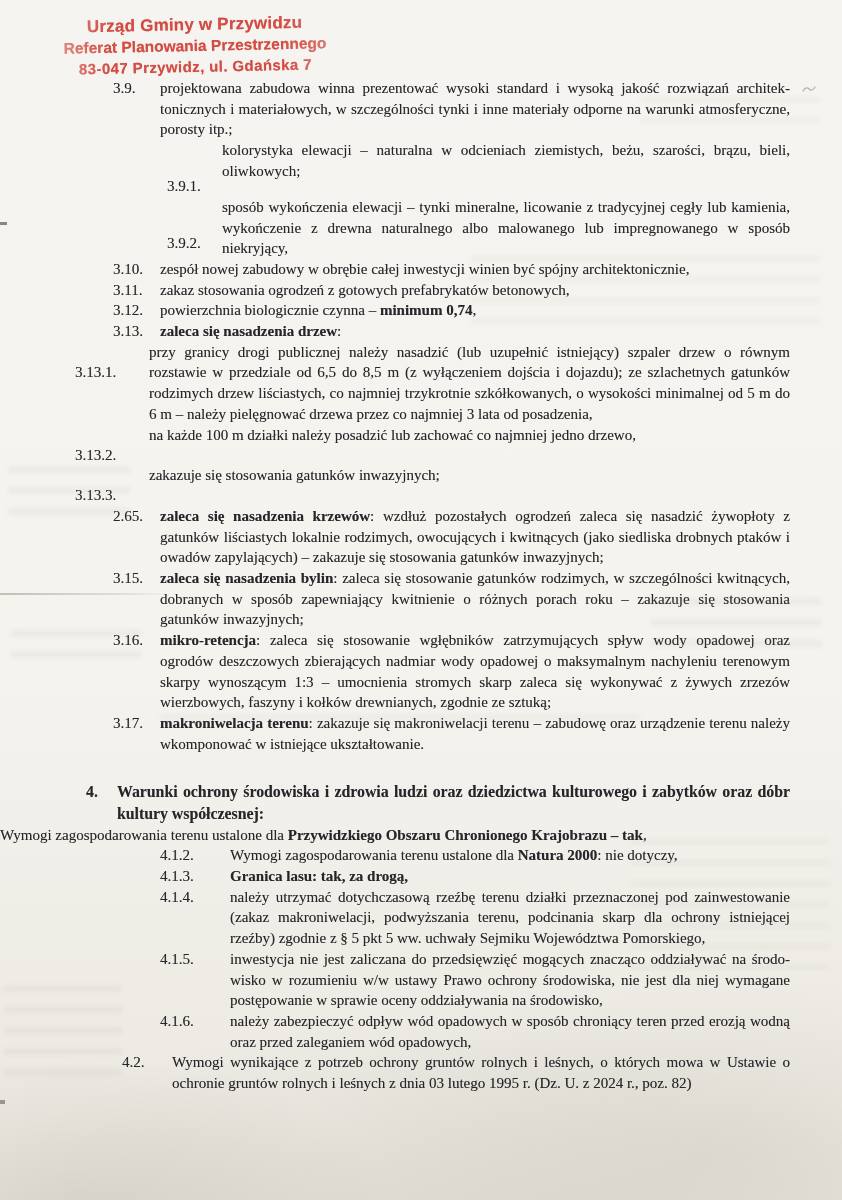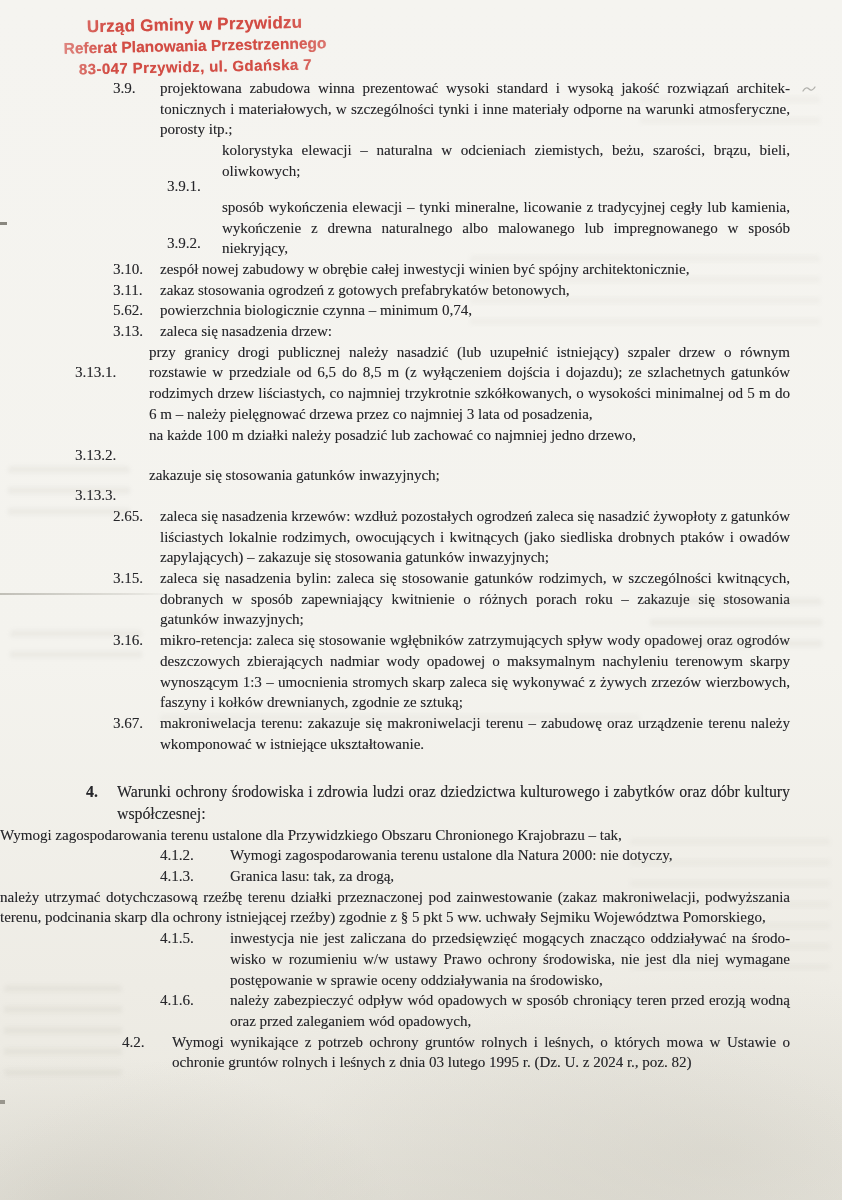--- a/index.html
+++ b/index.html
@@ -27,21 +27,21 @@
   .stamp-l1{font-size:17px;line-height:21px;letter-spacing:.2px;}
   .stamp-l2{font-size:15.5px;line-height:21px;}
   .stamp-l3{font-size:15px;line-height:21px;letter-spacing:.4px;}
 
   
   .doc{position:absolute;left:0;top:78px;width:790px;}
   .item{display:flex;font-size:15px;line-height:20.7px;
         text-shadow:.2px 0 0 rgba(38,38,42,.35);}
   .item .num{flex:none;}
   .item .txt{flex:1;text-align:justify;hyphens:manual;-webkit-hyphens:manual;}
-  b{font-weight:normal;}
+  b{font-weight:bold;}
 
   .lv-h1{font-size:15.8px;line-height:21.6px;}
   .lv-h1  .num{width:31px;padding-left:86px;box-sizing:content-box;font-weight:bold;}
   .lv-n1  .num{width:47px;padding-left:113px;box-sizing:content-box;}
   .lv-n1b .num{width:50px;padding-left:122px;box-sizing:content-box;}
   .lv-n2  .num{width:55px;padding-left:167px;box-sizing:content-box;margin-top:36px;}
   .lv-n2w .num{width:74px;padding-left:75px;box-sizing:content-box;margin-top:20px;}
   .lv-n2b .num{width:70px;padding-left:160px;box-sizing:content-box;}
   .gap{margin-top:27px;}
 
@@ -82,21 +82,21 @@
       </div>
       <div class="item lv-n1">
         <span class="num">3.10.</span>
         <div class="txt">zespół nowej zabudowy w obrębie całej inwestycji winien być spójny architektonicznie,</div>
       </div>
       <div class="item lv-n1">
         <span class="num">3.11.</span>
         <div class="txt">zakaz stosowania ogrodzeń z gotowych prefabrykatów betonowych,</div>
       </div>
       <div class="item lv-n1">
-        <span class="num">5.62.</span>
+        <span class="num">3.12.</span>
         <div class="txt">powierzchnia biologicznie czynna – <b>minimum 0,74</b>,</div>
       </div>
       <div class="item lv-n1">
         <span class="num">3.13.</span>
         <div class="txt"><b>zaleca się nasadzenia drzew</b>:</div>
       </div>
       <div class="item lv-n2w">
         <span class="num">3.13.1.</span>
         <div class="txt">przy granicy drogi publicznej należy nasadzić (lub uzupełnić istniejący) szpaler drzew o równym rozstawie w przedziale od 6,5 do 8,5 m (z wyłączeniem dojścia i dojazdu); ze szlachetnych gatunków rodzimych drzew liściastych, co najmniej trzy­krotnie szkółkowanych, o wysokości minimalnej od 5 m do 6 m – należy pielęgnować drzewa przez co najmniej 3 lata od posadzenia,</div>
       </div>
@@ -114,39 +114,40 @@
       </div>
       <div class="item lv-n1">
         <span class="num">3.15.</span>
         <div class="txt"><b>zaleca się nasadzenia bylin</b>: zaleca się stosowanie gatunków rodzimych, w szczególności kwit­nących, dobranych w sposób zapewniający kwitnienie o różnych porach roku – zakazuje się sto­sowania gatunków inwazyjnych;</div>
       </div>
       <div class="item lv-n1">
         <span class="num">3.16.</span>
         <div class="txt"><b>mikro-retencja</b>: zaleca się stosowanie wgłębników zatrzymujących spływ wody opadowej oraz ogrodów deszczowych zbierających nadmiar wody opadowej o maksymalnym nachyleniu tereno­wym skarpy wynoszącym 1:3 – umocnienia stromych skarp zaleca się wykonywać z żywych zrze­zów wierzbowych, faszyny i kołków drewnianych, zgodnie ze sztuką;</div>
       </div>
       <div class="item lv-n1">
-        <span class="num">3.67.</span>
+        <span class="num">3.17.</span>
         <div class="txt"><b>makroniwelacja terenu</b>: zakazuje się makroniwelacji terenu – zabudowę oraz urządzenie terenu należy wkomponować w istniejące ukształtowanie.</div>
       </div>
       <div class="item lv-h1 gap">
         <span class="num">4.</span>
         <div class="txt"><b>Warunki ochrony środowiska i zdrowia ludzi oraz dziedzictwa kulturowego i zabytków oraz dóbr kultury współczesnej:</b></div>
       </div>
       <div class="item lv-n2b">
         <div class="txt">Wymogi zagospodarowania terenu ustalone dla <b>Przywidzkiego Obszaru Chronionego Krajobrazu – tak</b>,</div>
       </div>
       <div class="item lv-n2b">
         <span class="num">4.1.2.</span>
         <div class="txt">Wymogi zagospodarowania terenu ustalone dla <b>Natura 2000</b>: nie dotyczy,</div>
       </div>
       <div class="item lv-n2b">
         <span class="num">4.1.3.</span>
         <div class="txt"><b>Granica lasu: tak, za drogą,</b></div>
       </div>
       <div class="item lv-n2b">
+        <span class="num">4.1.4.</span>
         <div class="txt">należy utrzymać dotychczasową rzeźbę terenu działki przeznaczonej pod zainwestowanie (zakaz makroniwelacji, podwyższania terenu, podcinania skarp dla ochrony istniejącej rzeźby) zgodnie z § 5 pkt 5 ww. uchwały Sejmiku Województwa Pomorskiego,</div>
       </div>
       <div class="item lv-n2b">
         <span class="num">4.1.5.</span>
         <div class="txt">inwestycja nie jest zaliczana do przedsięwzięć mogących znacząco oddziaływać na środo­wisko w rozumieniu w/w ustawy Prawo ochrony środowiska, nie jest dla niej wymagane postępowanie w sprawie oceny oddziaływania na środowisko,</div>
       </div>
       <div class="item lv-n2b">
         <span class="num">4.1.6.</span>
         <div class="txt">należy zabezpieczyć odpływ wód opadowych w sposób chroniący teren przed erozją wodną oraz przed zaleganiem wód opadowych,</div>
       </div>

